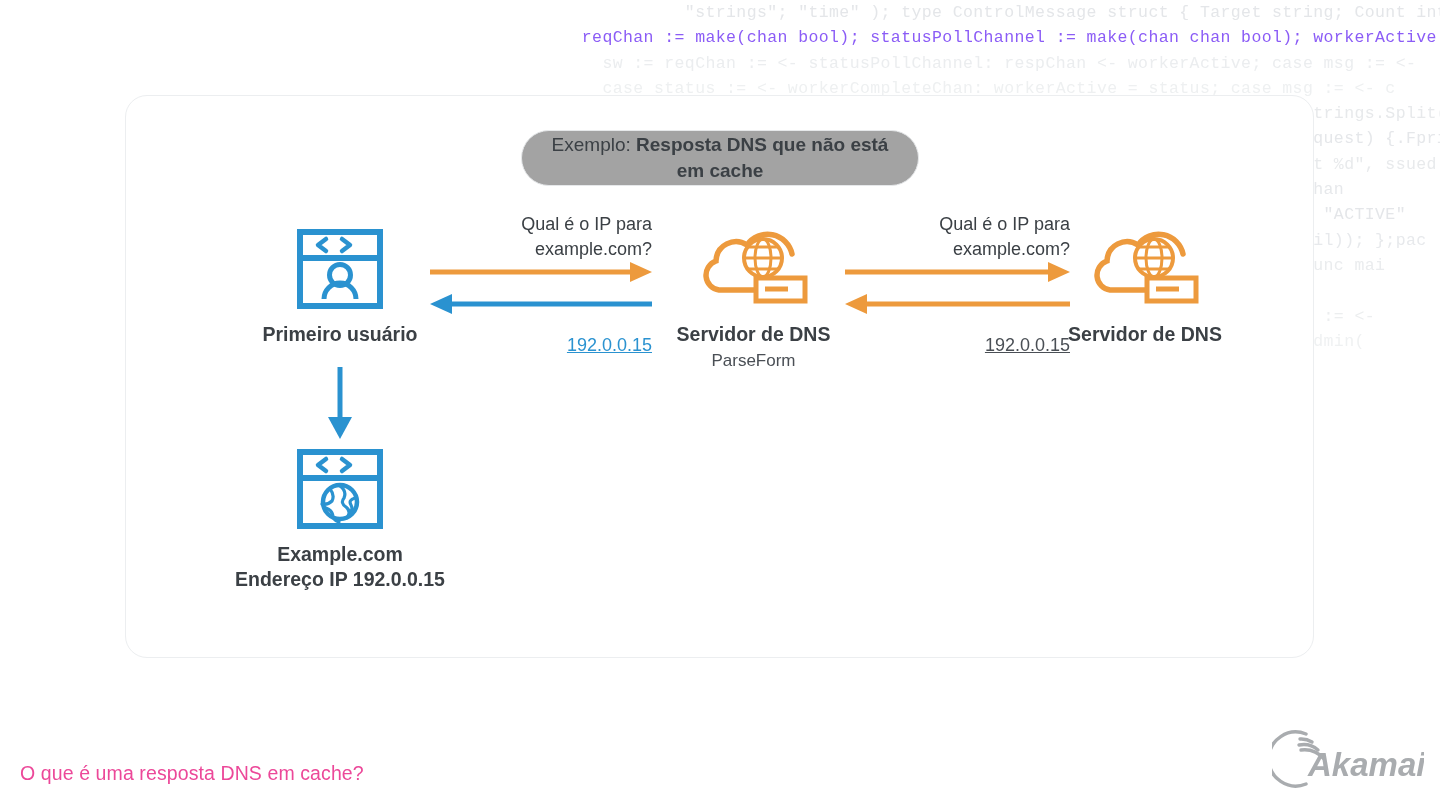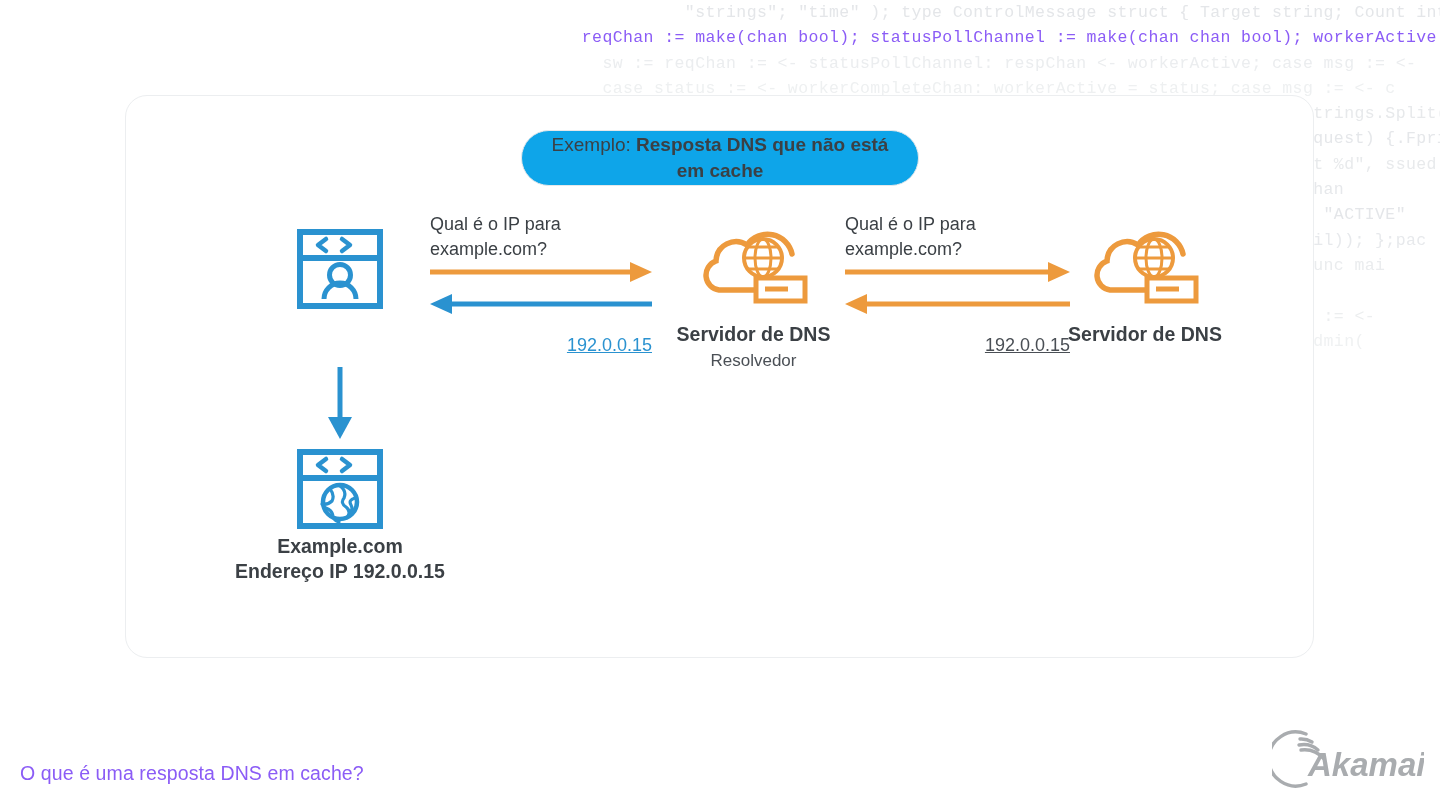--- a/index.html
+++ b/index.html
@@ -72,21 +72,21 @@
 
   
   .title-pill {
     position: absolute;
     left: 521px;
     top: 130px;
     width: 398px;
     height: 56px;
     border: 1px solid #e6e8ea;
     border-radius: 28px;
-    background: #0ea5e9;
+    background: #a3a3a3;
     box-sizing: border-box;
     display: flex;
     align-items: center;
     justify-content: center;
     text-align: center;
     line-height: 26px;
     font-size: 19px;
     color: #3b4045;
     padding: 0 20px;
   }
@@ -125,21 +125,21 @@
   #node-auth      { left: 990px; top: 228px; width: 310px; }
   #node-example   { left: 190px; top: 448px; width: 300px; }
 
   .icon-wrap { display: flex; justify-content: center; }
   .node .node-label { margin-top: 12px; }
 
   
   .arrow-grp { position: absolute; }
   .arrow-caption {
     position: absolute;
-    text-align: left;
+    text-align: right;
     font-size: 18px;
     line-height: 25px;
     color: #3b4045;
     white-space: nowrap;
   }
   .arrow-value {
     position: absolute;
     text-align: right;
     font-size: 18px;
     line-height: 24px;
@@ -157,21 +157,21 @@
   #val-right { left: 845px; top: 333px; width: 225px; color: #4a4f55; }
 
   #arrow-down { position: absolute; left: 316px; top: 367px; }
 
   
   .page-caption {
     position: absolute;
     left: 20px;
     top: 762px;
     font-size: 19.5px;
-    color: #8b5cf6;
+    color: #ec4899;
     letter-spacing: 0.1px;
   }
 
   
   .logo {
     position: absolute;
     left: 1272px;
     top: 728px;
     width: 152px;
     height: 62px;
@@ -192,37 +192,38 @@
   <div class="icon-wrap">
     <svg width="88" height="82" viewBox="0 0 88 82" aria-hidden="true">
       <rect x="4" y="4" width="80" height="74" fill="none" stroke="#2a92d0" stroke-width="6"></rect>
       <line x1="4" y1="30" x2="84" y2="30" stroke="#2a92d0" stroke-width="6"></line>
       <path d="M30 11 L22 17 L30 23" fill="none" stroke="#2a92d0" stroke-width="4.5" stroke-linecap="round" stroke-linejoin="round"></path>
       <path d="M46 11 L54 17 L46 23" fill="none" stroke="#2a92d0" stroke-width="4.5" stroke-linecap="round" stroke-linejoin="round"></path>
       <circle cx="44" cy="47" r="10.5" fill="none" stroke="#2a92d0" stroke-width="5"></circle>
       <path d="M28 71 a16 16 0 0 1 32 0" fill="none" stroke="#2a92d0" stroke-width="5"></path>
     </svg>
   </div>
+  <div class="node-label">Primeiro usuário</div>
 </div>
 
 <div class="node" id="node-resolver">
   <div class="icon-wrap">
     <svg width="110" height="82" viewBox="0 0 110 82" aria-hidden="true">
       <path d="M93 26 a25 25 0 0 0 -45 -9 a20 20 0 0 0 -31 16 a15 15 0 0 0 3 29 h73" fill="none" stroke="#ed9a3d" stroke-width="5.5" stroke-linecap="round"></path>
       <circle cx="64" cy="30" r="19" fill="none" stroke="#ed9a3d" stroke-width="4"></circle>
       <ellipse cx="64" cy="30" rx="8" ry="19" fill="none" stroke="#ed9a3d" stroke-width="3"></ellipse>
       <line x1="45" y1="30" x2="83" y2="30" stroke="#ed9a3d" stroke-width="3"></line>
       <line x1="49" y1="19" x2="79" y2="19" stroke="#ed9a3d" stroke-width="3"></line>
       <line x1="49" y1="41" x2="79" y2="41" stroke="#ed9a3d" stroke-width="3"></line>
       <rect x="57" y="50" width="49" height="23" fill="#ffffff" stroke="#ed9a3d" stroke-width="5"></rect>
       <line x1="66" y1="61" x2="89" y2="61" stroke="#ed9a3d" stroke-width="5"></line>
     </svg>
   </div>
   <div class="node-label">Servidor de DNS</div>
-  <div class="node-sub">Resolvedor</div>
+  <div class="node-sub">ParseForm</div>
 </div>
 
 <div class="node" id="node-auth">
   <div class="icon-wrap">
     <svg width="110" height="82" viewBox="0 0 110 82" aria-hidden="true">
       <path d="M93 26 a25 25 0 0 0 -45 -9 a20 20 0 0 0 -31 16 a15 15 0 0 0 3 29 h73" fill="none" stroke="#ed9a3d" stroke-width="5.5" stroke-linecap="round"></path>
       <circle cx="64" cy="30" r="19" fill="none" stroke="#ed9a3d" stroke-width="4"></circle>
       <ellipse cx="64" cy="30" rx="8" ry="19" fill="none" stroke="#ed9a3d" stroke-width="3"></ellipse>
       <line x1="45" y1="30" x2="83" y2="30" stroke="#ed9a3d" stroke-width="3"></line>
       <line x1="49" y1="19" x2="79" y2="19" stroke="#ed9a3d" stroke-width="3"></line>
@@ -238,21 +239,21 @@
   <div class="icon-wrap">
     <svg width="88" height="82" viewBox="0 0 88 82" aria-hidden="true">
       <rect x="4" y="4" width="80" height="74" fill="none" stroke="#2a92d0" stroke-width="6"></rect>
       <line x1="4" y1="30" x2="84" y2="30" stroke="#2a92d0" stroke-width="6"></line>
       <path d="M30 11 L22 17 L30 23" fill="none" stroke="#2a92d0" stroke-width="4.5" stroke-linecap="round" stroke-linejoin="round"></path>
       <path d="M46 11 L54 17 L46 23" fill="none" stroke="#2a92d0" stroke-width="4.5" stroke-linecap="round" stroke-linejoin="round"></path>
       <circle cx="44" cy="54" r="17" fill="none" stroke="#2a92d0" stroke-width="4.5"></circle>
       <path d="M34 41 q5 6 2 12 q-4 4 -10 3 M44 38 q7 5 4 12 q-4 5 2 9 q5 4 2 9 M52 68 q6 -5 3 -11 q-3 -5 4 -7 M30 60 q6 2 7 8 q1 5 6 6" fill="none" stroke="#2a92d0" stroke-width="3.2" stroke-linecap="round" stroke-linejoin="round"></path>
     </svg>
   </div>
-  <div class="node-label-multi" style="margin-top:4px;">Example.com</div>
+  <div class="node-label-multi" style="margin-top:12px;">Example.com</div>
   <div class="node-label-multi">Endereço IP 192.0.0.15</div>
 </div>
 
 <div class="arrow-caption" id="cap-left" style="white-space:normal;">Qual é o IP para example.com?</div>
 
 <div class="arrow-grp" id="arrows-left">
   <svg width="222" height="56" viewBox="0 0 222 56" aria-hidden="true">
     <line x1="0" y1="10" x2="202" y2="10" stroke="#ed9a3d" stroke-width="5"></line>
     <polygon points="200,0 222,10 200,20" fill="#ed9a3d"></polygon>
     <line x1="20" y1="42" x2="222" y2="42" stroke="#2a92d0" stroke-width="5"></line>

